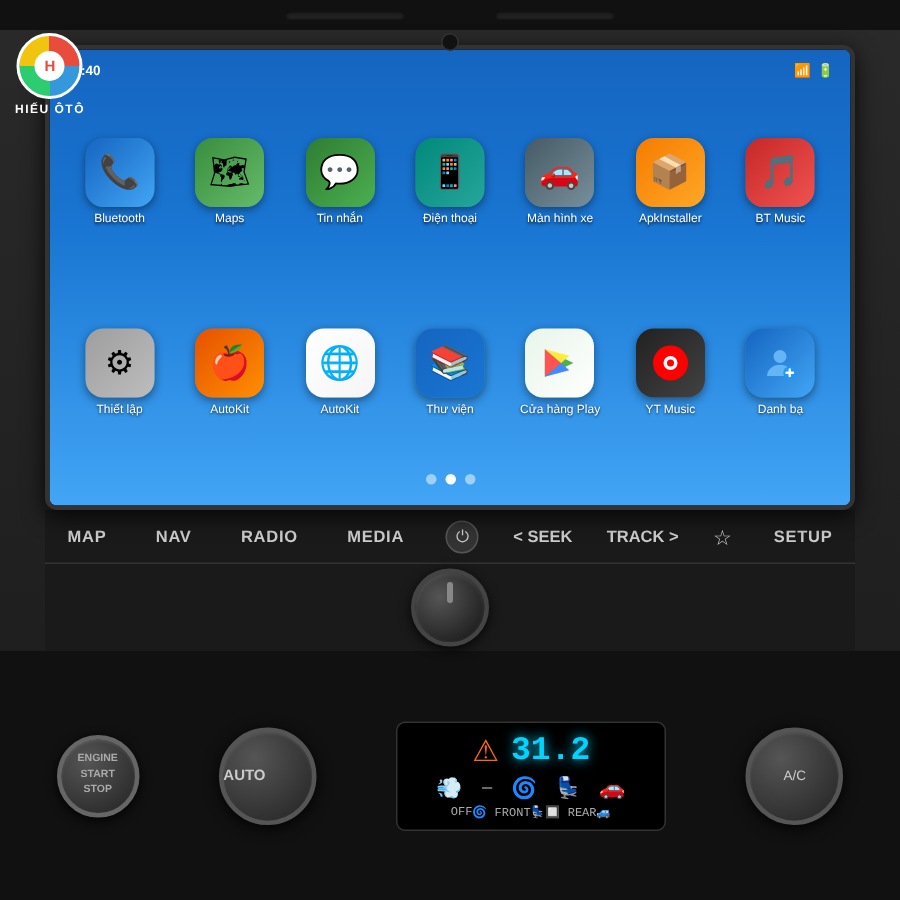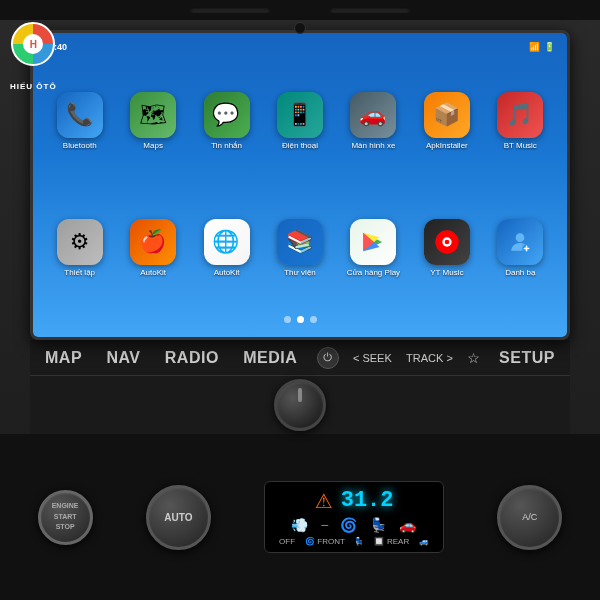--- a/index.html
+++ b/index.html
@@ -73,21 +73,21 @@
       justify-content: center;
       font-size: 10px;
       font-weight: bold;
       color: #e74c3c;
     }
 
     .logo-text {
       color: #fff;
       font-size: 8px;
       font-weight: bold;
-      margin-top: 16px;
+      margin-top: 2px;
       letter-spacing: 1px;
     }
 
     
     .head-unit {
       width: 540px;
       height: 310px;
       background: #000;
       border-radius: 8px;
       margin-top: 10px;
@@ -208,21 +208,21 @@
       background: #1a1a1a;
       display: flex;
       align-items: center;
       justify-content: space-between;
       padding: 0 10px;
       border-bottom: 1px solid #333;
     }
 
     .ctrl-btn {
       color: #ccc;
-      font-size: 16px;
+      font-size: 11px;
       font-weight: bold;
       cursor: pointer;
       letter-spacing: 0.5px;
       padding: 3px 5px;
     }
 
     .ctrl-center {
       display: flex;
       align-items: center;
       gap: 6px;
@@ -270,21 +270,21 @@
       color: #ccc;
       font-size: 14px;
     }
 
     .seek-track {
       display: flex;
       align-items: center;
       gap: 4px;
       color: #ccc;
       font-size: 11px;
-      font-weight: normal;
+      font-weight: bold;
     }
 
     
     .knob-row {
       width: 540px;
       height: 58px;
       background: #1a1a1a;
       display: flex;
       align-items: center;
       justify-content: center;
@@ -333,21 +333,21 @@
     
     .auto-dial {
       width: 65px;
       height: 65px;
       border-radius: 50%;
       background: radial-gradient(circle at 35% 30%, #555, #222);
       border: 3px solid #555;
       box-shadow: 0 2px 10px rgba(0,0,0,0.9), inset 0 1px 2px rgba(255,255,255,0.1);
       display: flex;
       align-items: center;
-      justify-content: center;
+      justify-content: flex-start;
       cursor: pointer;
       color: #ccc;
       font-size: 10px;
       font-weight: bold;
     }
 
     
     .ac-dial {
       width: 65px;
       height: 65px;
@@ -600,21 +600,21 @@
         </span>
       </div>
       <div class="climate-controls-row">
         <span class="climate-icon">💨</span>
         <span class="climate-icon">−</span>
         <span class="climate-icon active">🌀</span>
         <span class="climate-icon">💺</span>
         <span class="climate-icon">🚗</span>
       </div>
 
-      <div style="display:flex; gap:10px; margin-top:4px; font-size:8px; color:#aaa;">
+      <div style="display:flex; margin-top:4px; font-size:8px; color:#aaa;font-family:Liberation Mono, monospace;">
         <span style="cursor:pointer;">OFF</span>
         <span style="cursor:pointer;">🌀 FRONT</span>
         <span>💺</span>
         <span style="cursor:pointer;">🔲 REAR</span>
         <span>🚙</span>
       </div>
     </div>
 
     <div class="ac-dial">
       <span>A/C</span>

